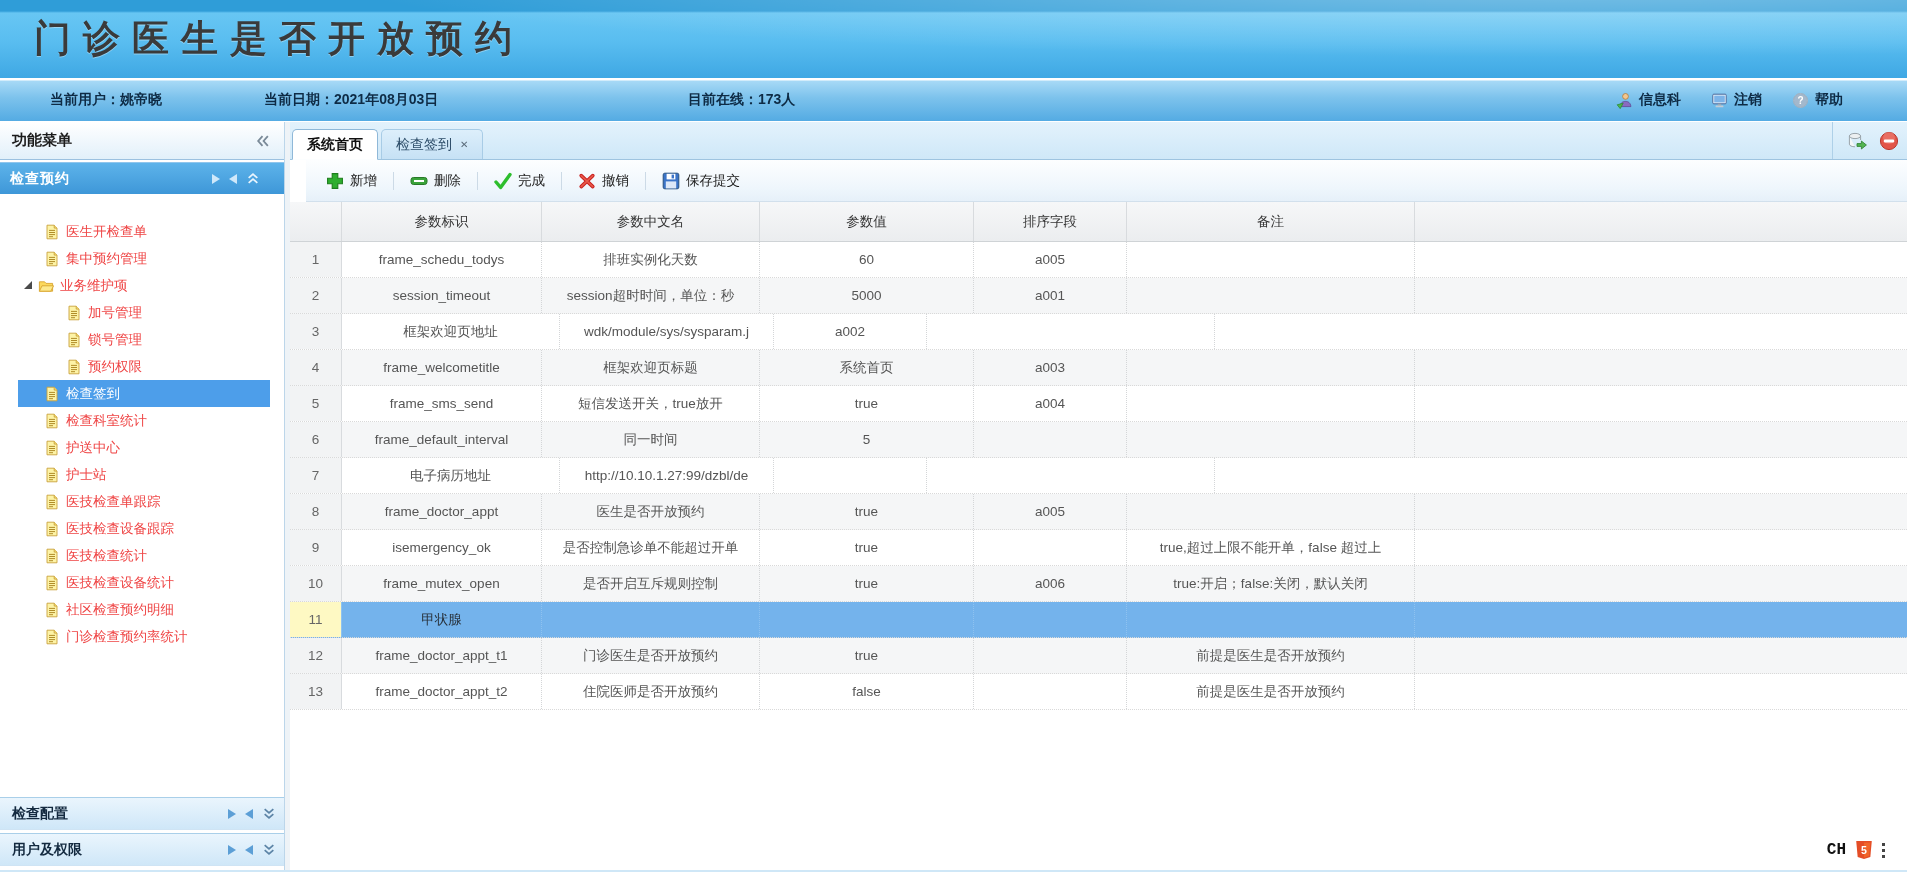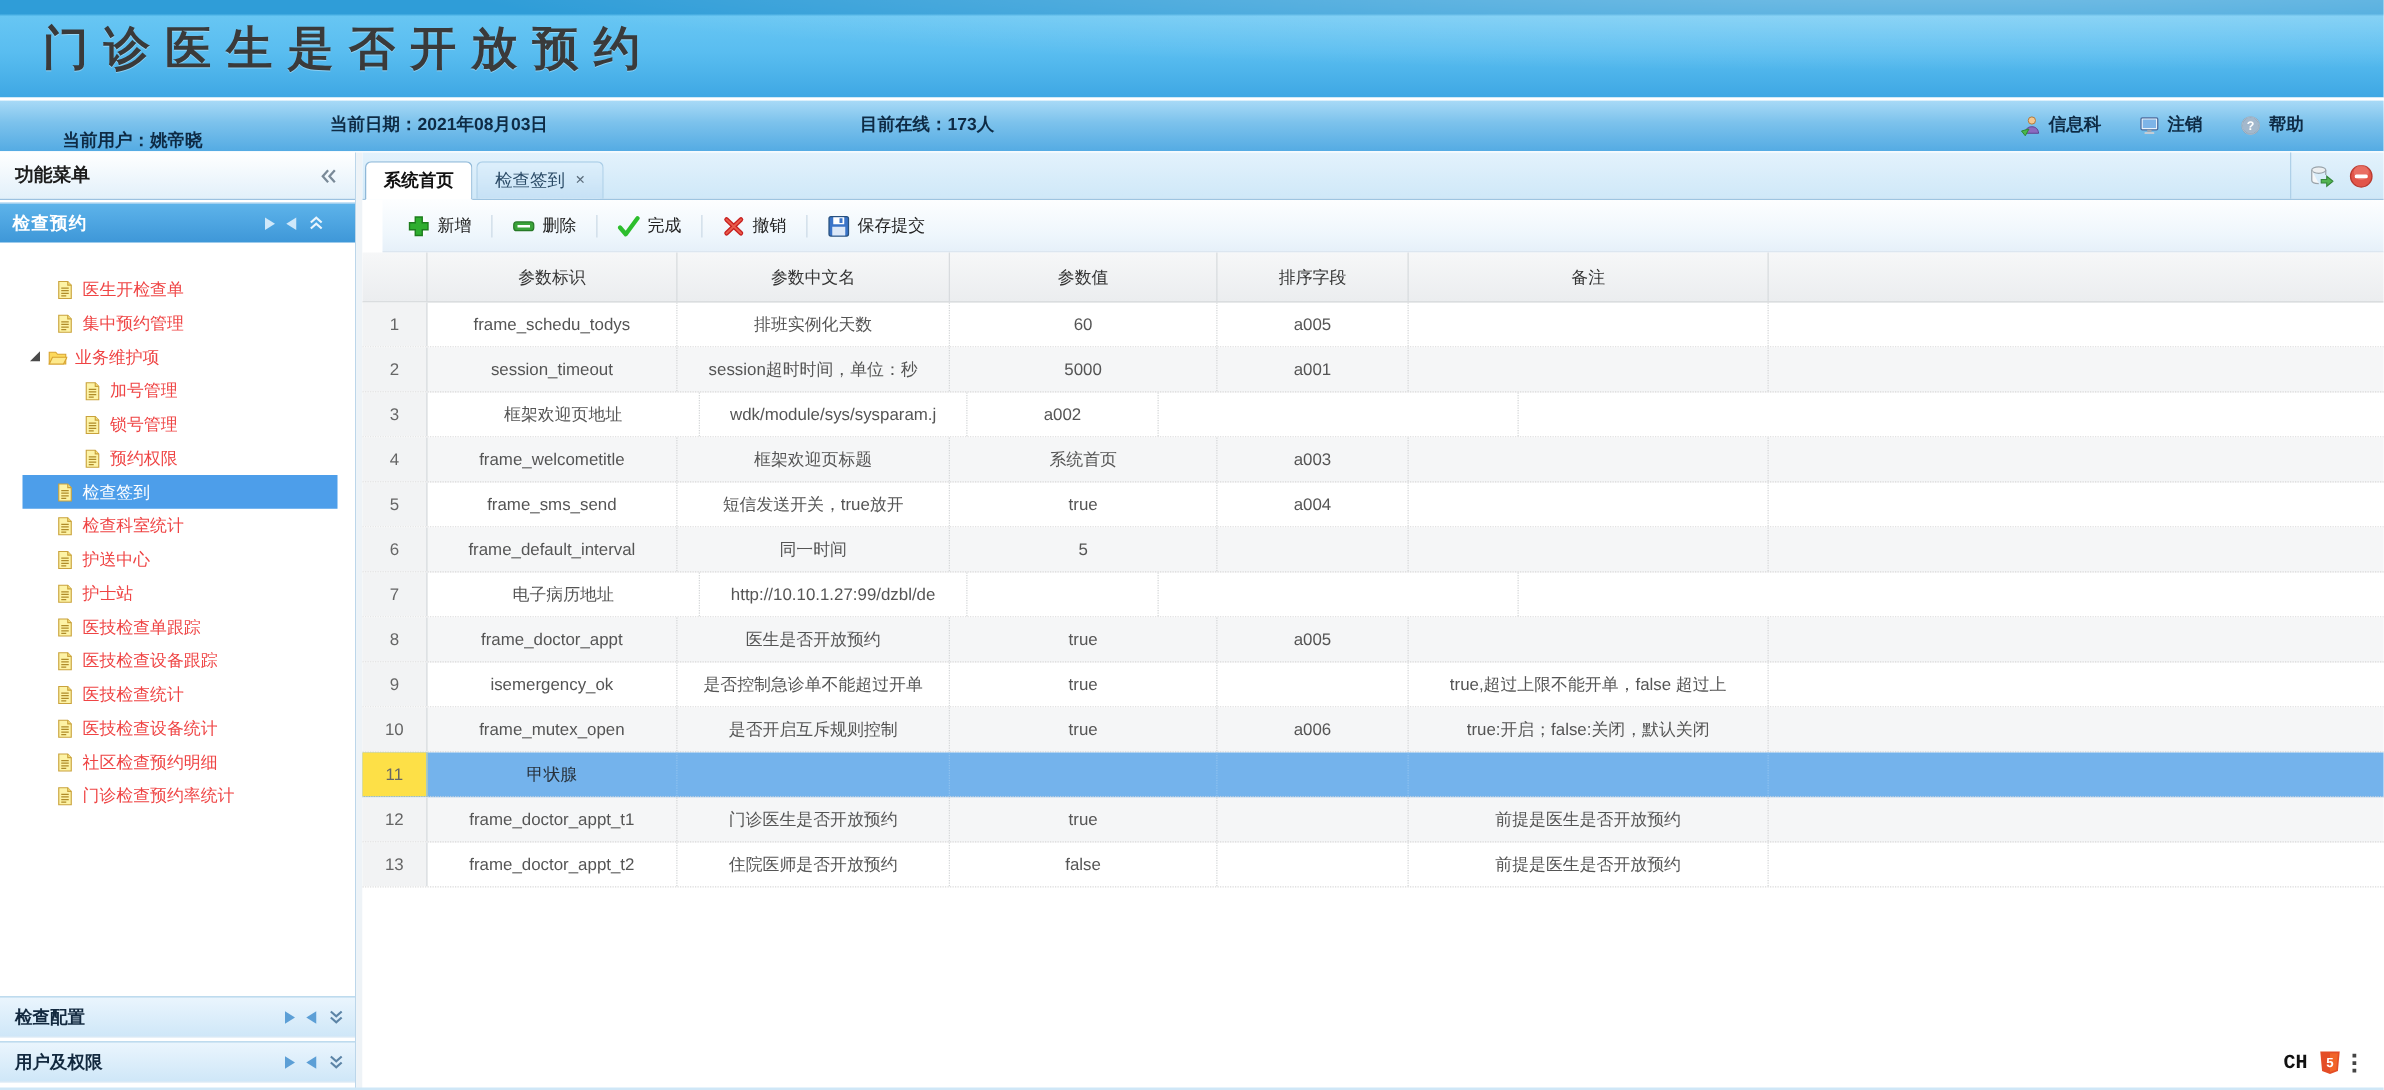--- a/index.html
+++ b/index.html
@@ -15,21 +15,21 @@
   .banner:after{content:"";position:absolute;inset:0;
     background:radial-gradient(ellipse at 82% -20%,rgba(255,255,255,.38),rgba(255,255,255,0) 55%);}
   .banner-title{position:absolute;left:34px;top:14px;font-size:37px;font-weight:bold;
     letter-spacing:12px;color:#3a3a3a;text-shadow:0 1px 0 rgba(255,255,255,.35);z-index:2;}
   
   .statusbar{position:absolute;left:0;top:78px;width:1907px;height:44px;
     background:linear-gradient(180deg,#fff 0,#fff 2px,#a7d9f6 3px,#7cc2ec 20px,#54abe3 43px);
     border-bottom:1px solid #fff;box-sizing:border-box;}
   .sb-item{position:absolute;top:0;height:44px;display:flex;align-items:center;gap:7px;
     font-size:14px;font-weight:600;color:#0e2b45;}
-  .sb-user{left:26px;align-items:flex-end;} .sb-date{left:240px;} .sb-online{left:688px;}
+  .sb-user{left:26px;} .sb-date{left:240px;} .sb-online{left:688px;}
   .sb-right{position:absolute;right:64px;top:0;height:44px;display:flex;align-items:center;gap:30px;}
   .sb-link{display:flex;align-items:center;gap:6px;font-size:14px;font-weight:600;color:#0e2b45;cursor:pointer;}
   .icon16{width:17px;height:17px;display:inline-block;}
   .icon16 svg{width:100%;height:100%;display:block;}
   
   .sidebar{position:absolute;left:0;top:122px;width:285px;bottom:0;background:#fff;
     border-right:1px solid #bcd6ea;box-sizing:border-box;}
   .side-title{position:absolute;left:0;top:0;width:100%;height:38px;box-sizing:border-box;
     background:linear-gradient(180deg,#ffffff,#e2f0fa);border-bottom:1px solid #9cc1e0;
     display:flex;align-items:center;padding:0 12px;}
@@ -94,21 +94,21 @@
   .grid-row{height:36px;box-sizing:border-box;display:flex;border-bottom:1px dotted #d9d9d9;cursor:pointer;}
   .grid-row.even{background:#f5f6f7;}
   .grid-row.selected{background:#74b3ec;}
   .cell{box-sizing:border-box;height:100%;display:flex;align-items:center;justify-content:center;
     border-right:1px dotted #d4d6d8;font-size:13.5px;color:#555;overflow:hidden;white-space:nowrap;}
   .grid-row.selected .cell{color:#28323c;border-right-color:#8ec2f0;}
   .col-num{width:52px;flex:none;}
   .col-0{width:200px;flex:none;} .col-1{width:218px;flex:none;} .col-2{width:214px;flex:none;}
   .col-3{width:153px;flex:none;} .col-4{width:288px;flex:none;}
   .cell.col-num{background:#f2f3f4;border-right:1px solid #d8dbde;color:#666;}
-  .grid-row.selected .cell.col-num{background:#fde047;color:#666;}
+  .grid-row.selected .cell.col-num{background:#fef9c3;color:#666;}
   .gh-rest{flex:1;border-right:none;}
   
   .ime{position:absolute;right:22px;bottom:12px;display:flex;align-items:center;gap:9px;cursor:pointer;}
   .ime-ch{font-family:"Liberation Mono","DejaVu Sans Mono",monospace;font-size:16px;font-weight:bold;color:#111;}
   .ime-h5{width:18px;height:20px;} .ime-h5 svg{width:100%;height:100%;display:block;}
   .ime-grip{display:flex;flex-direction:column;gap:3px;}
   .ime-grip i{width:3px;height:3px;background:#444;display:block;}
   .page-edge{position:absolute;left:0;right:0;bottom:0;height:2px;background:#cfe7f7;}
 </style>
 </head>

